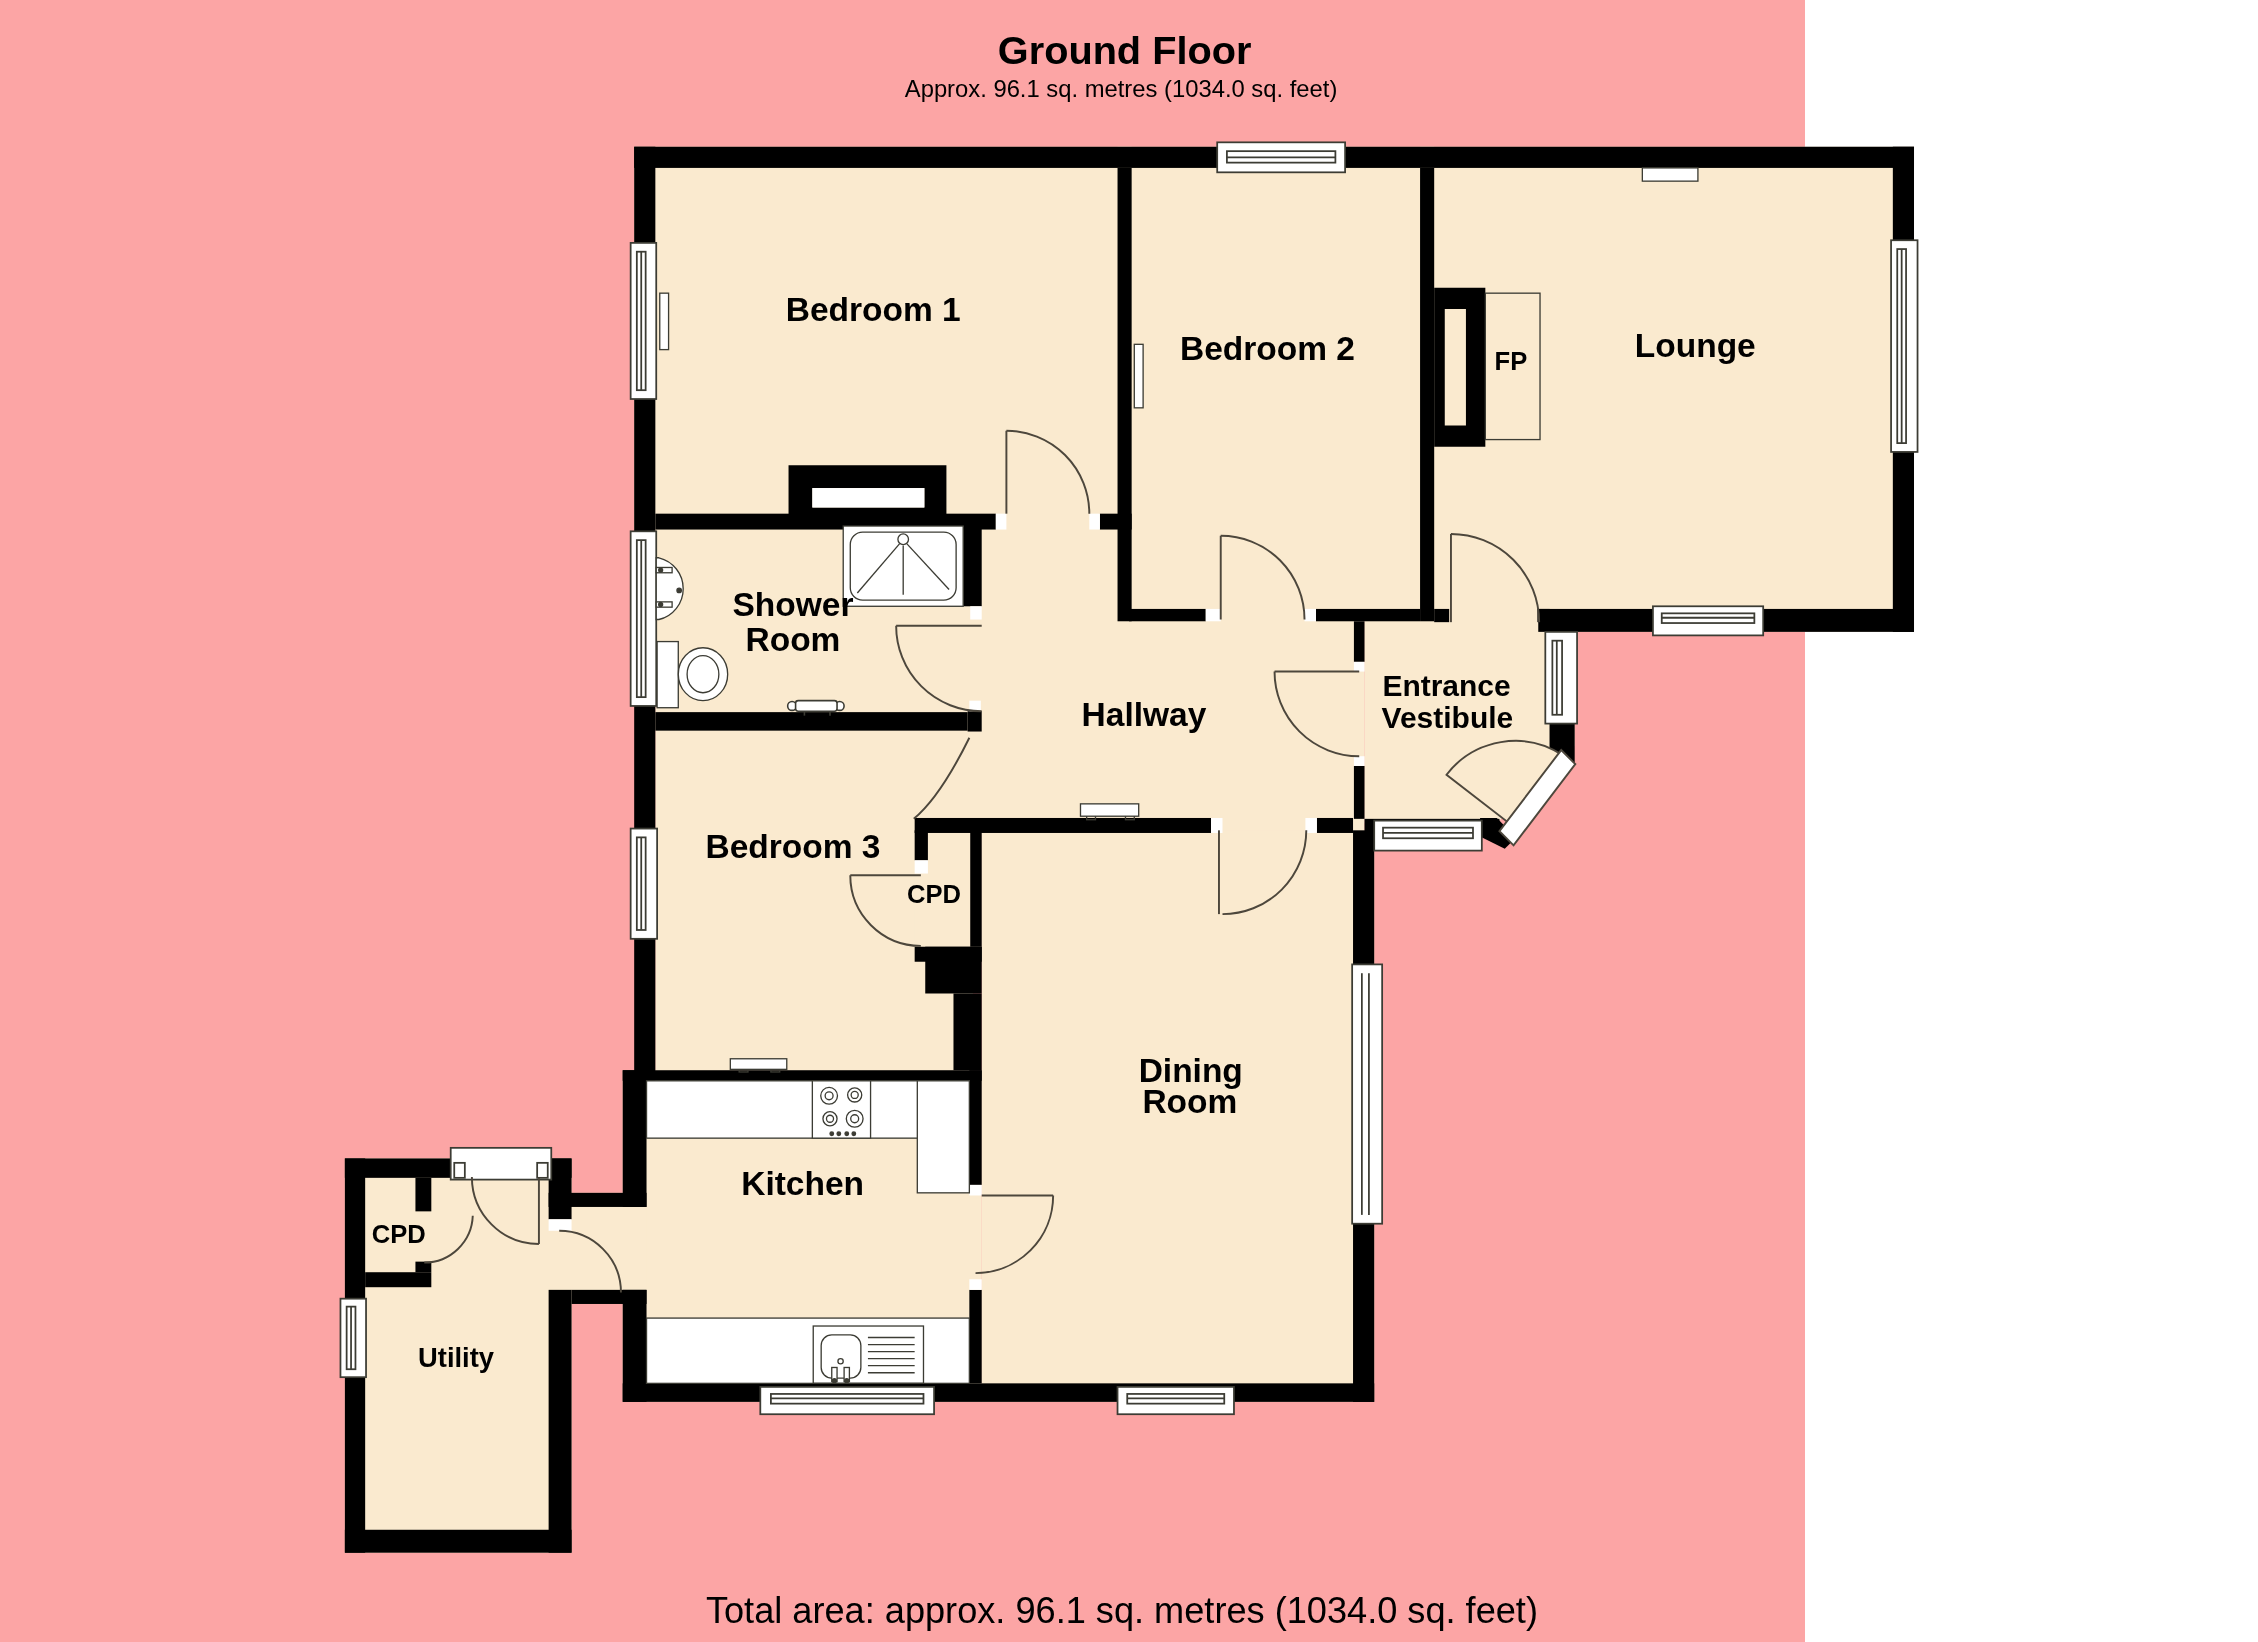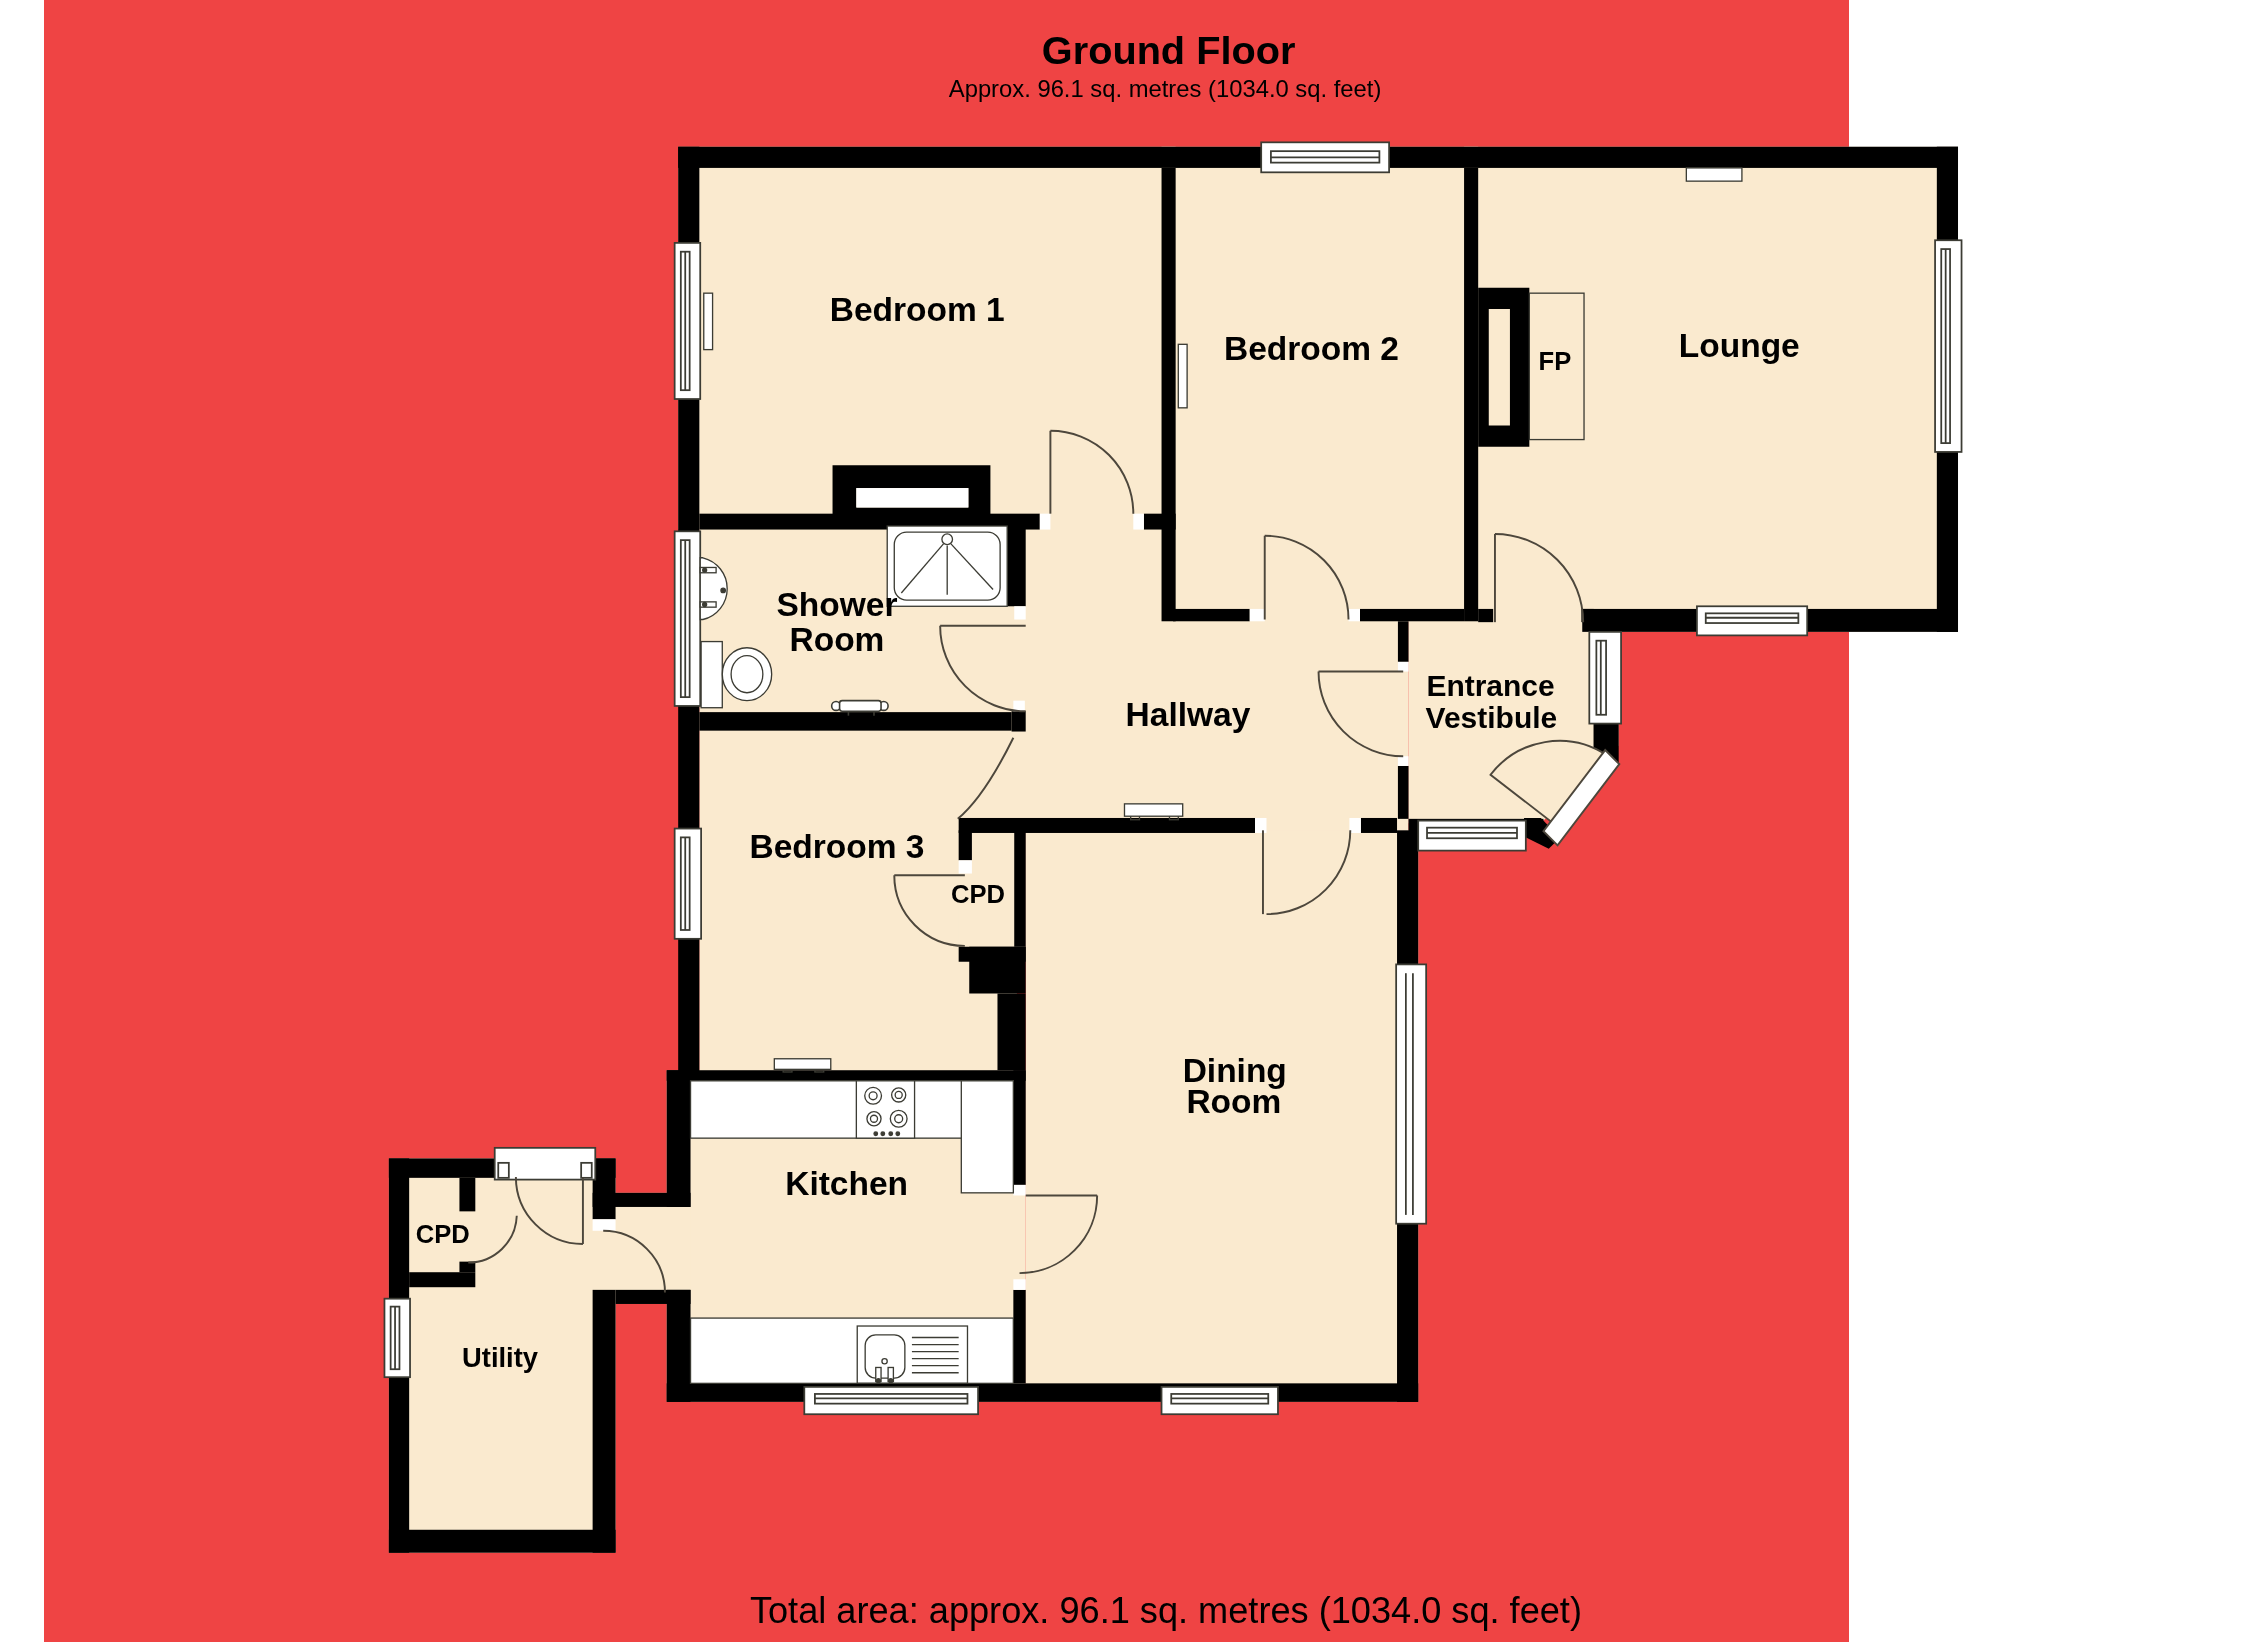--- a/index.html
+++ b/index.html
@@ -1,16 +1,16 @@
 <!DOCTYPE html>
 <html style="font-size:14px"><head>
 <meta charset="utf-8">
 <style>
   html,body{margin:0;padding:0;background:#ffffff;}
-  .page{position:relative;width:1805px;height:1643px;background:#ef4444;font-family:"Liberation Sans", sans-serif;margin-left:44px;}
+  .page{position:relative;width:1805px;height:1643px;background:#fca5a5;font-family:"Liberation Sans", sans-serif;}
   svg{position:absolute;left:0;top:0;}
   text{font-family:"Liberation Sans", sans-serif;fill:#000000;}
   .rl{font-weight:bold;font-size:38px;}
   .sm{font-weight:bold;font-size:29px;}
 </style>
 </head>
 <body>
 <div class="page">
 <svg width="2258" height="1643" viewBox="0 0 2560 1862">
 

